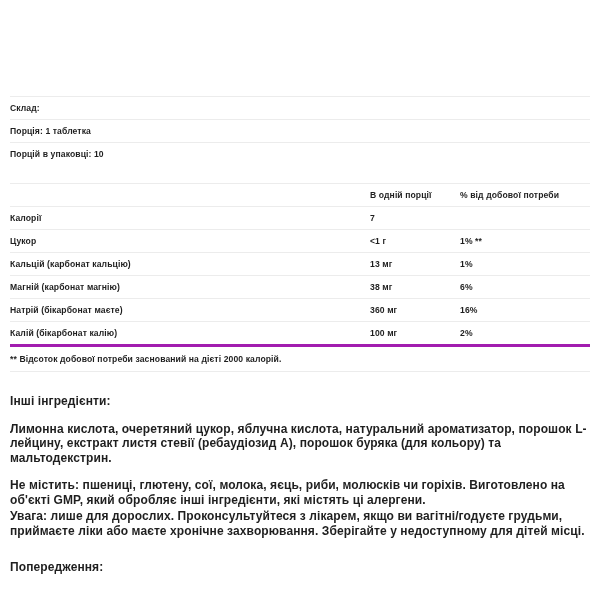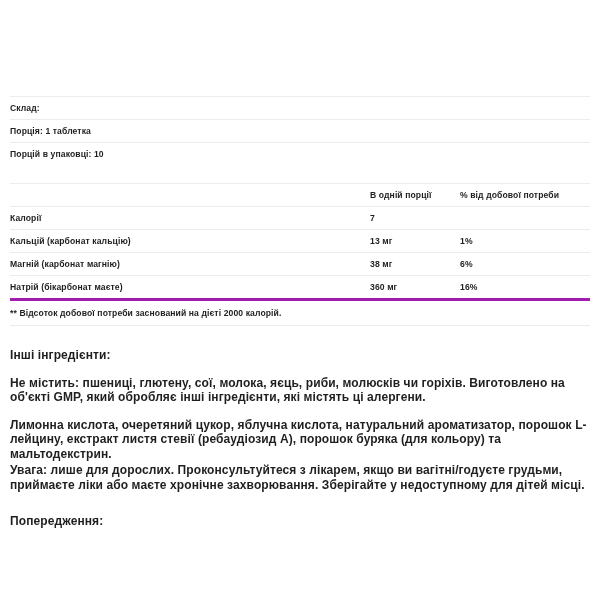--- a/index.html
+++ b/index.html
@@ -129,44 +129,54 @@
         <th class="col-amount">В одній порції</th>
         <th class="col-dv">% від добової потреби</th>
       </tr>
 
       <tr>
         <td class="col-name">Калорії</td>
         <td class="col-amount">7</td>
         <td class="col-dv"></td>
       </tr>
       <tr>
+        <td class="col-name">Цукор</td>
+        <td class="col-amount">&lt;1 г</td>
+        <td class="col-dv">1% **</td>
+      </tr>
+      <tr>
         <td class="col-name">Кальцій (карбонат кальцію)</td>
         <td class="col-amount">13 мг</td>
         <td class="col-dv">1%</td>
       </tr>
       <tr>
         <td class="col-name">Магній (карбонат магнію)</td>
         <td class="col-amount">38 мг</td>
         <td class="col-dv">6%</td>
       </tr>
       <tr>
         <td class="col-name">Натрій (бікарбонат маєте)</td>
         <td class="col-amount">360 мг</td>
         <td class="col-dv">16%</td>
       </tr>
+      <tr>
+        <td class="col-name">Калій (бікарбонат калію)</td>
+        <td class="col-amount">100 мг</td>
+        <td class="col-dv">2%</td>
+      </tr>
 
       <tr class="footnote-row">
         <td class="col-name" colspan="3">** Відсоток добової потреби заснований на дієті 2000 калорій.</td>
       </tr>
     </tbody>
   </table>
 
   <p class="text-block block-heading">Інші інгредієнти:</p>
 
+  <p class="text-block block-body">Лимонна кислота, очеретяний цукор, яблучна кислота, натуральний ароматизатор, порошок L-лейцину, екстракт листя стевії (ребаудіозид А), порошок буряка (для кольору) та мальтодекстрин.</p>
+
   <p class="text-block block-tight">Не містить: пшениці, глютену, сої, молока, яєць, риби, молюсків чи горіхів. Виготовлено на об'єкті GMP, який обробляє інші інгредієнти, які містять ці алергени.</p>
-
-  <p class="text-block block-body">Лимонна кислота, очеретяний цукор, яблучна кислота, натуральний ароматизатор, порошок L-лейцину, екстракт листя стевії (ребаудіозид А), порошок буряка (для кольору) та мальтодекстрин.</p>
 
   <p class="text-block warn-body">Увага: лише для дорослих. Проконсультуйтеся з лікарем, якщо ви вагітні/годуєте грудьми, приймаєте ліки або маєте хронічне захворювання. Зберігайте у недоступному для дітей місці.</p>
 
   <p class="text-block warn-heading">Попередження:</p>
 
 </div>
 
 </body></html>

